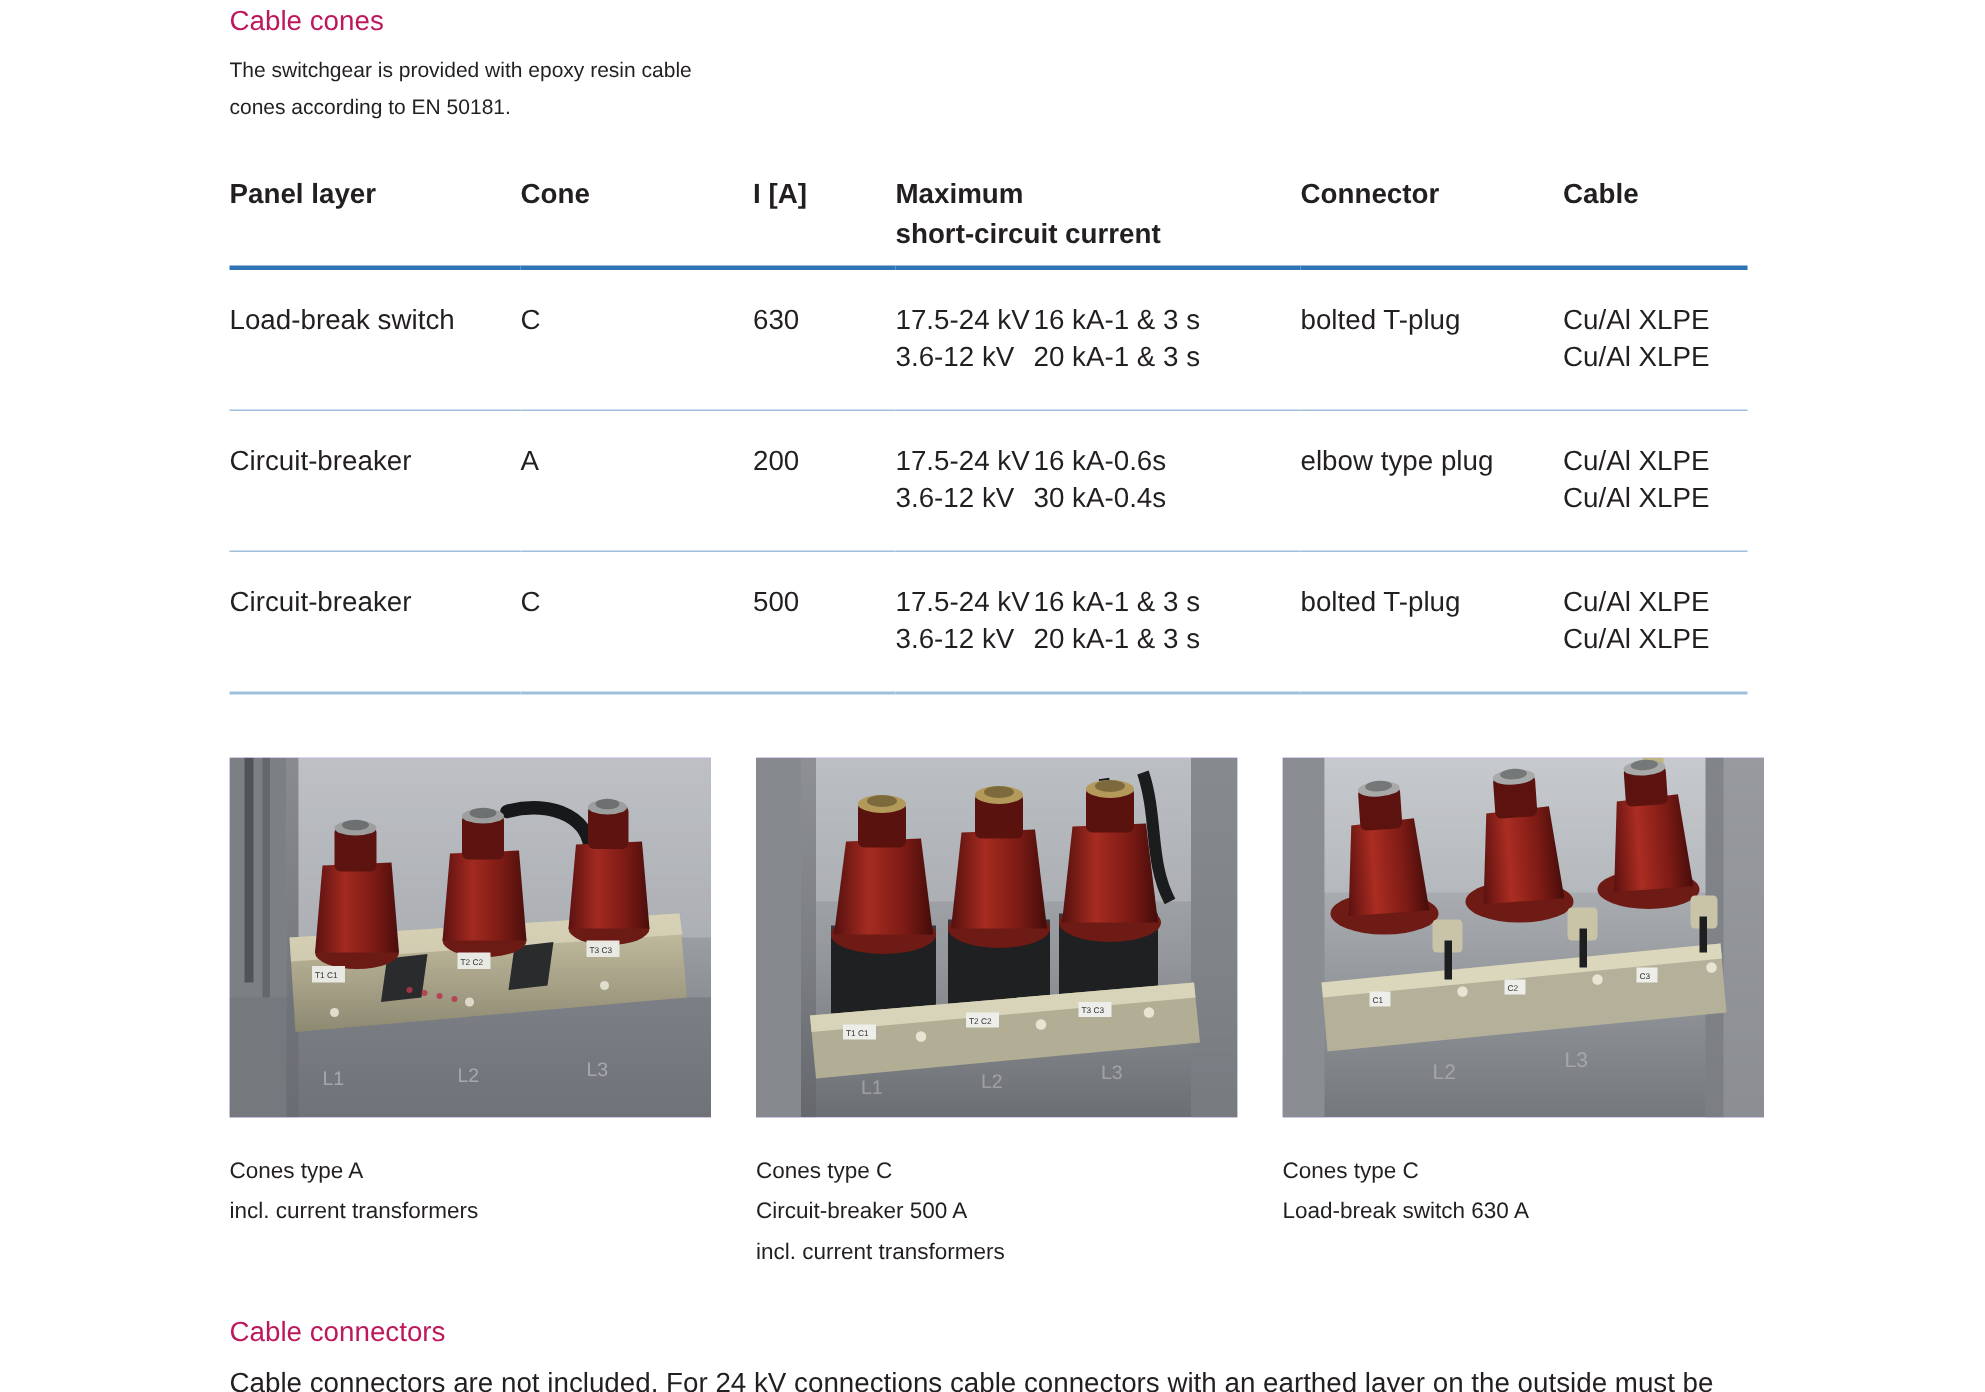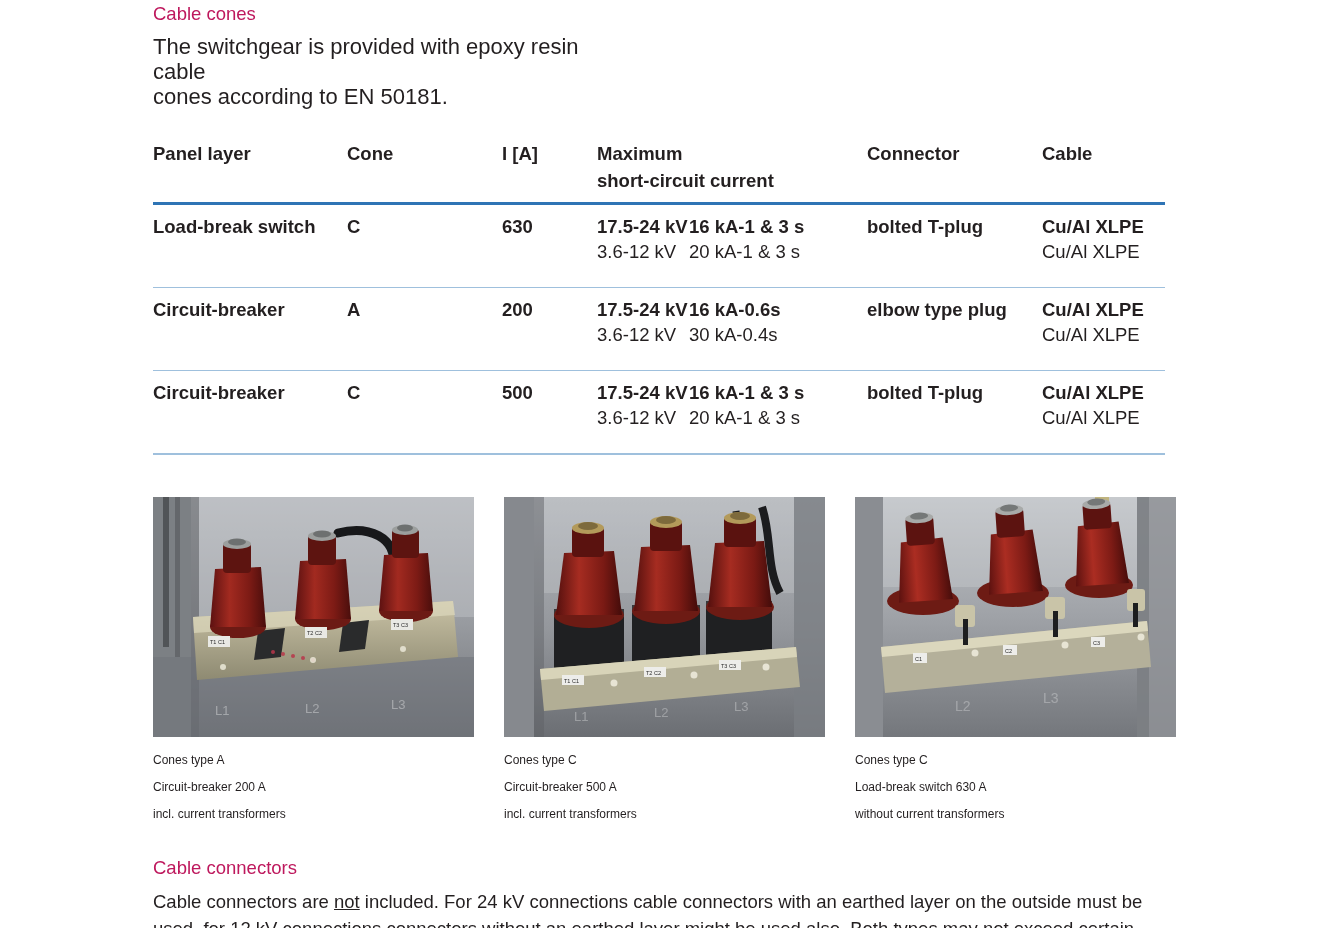--- a/index.html
+++ b/index.html
@@ -28,21 +28,21 @@
     width: 1030px;
   }
   .heading {
     color: #be185d;
     font-size: 18.5px;
     line-height: 28px;
     margin: 0;
     font-weight: normal;
   }
   .intro {
-    font-size: 22px;
+    font-size: 14px;
     line-height: 25px;
     margin-top: 6px;
     max-width: 470px;
   }
   
   table.cones {
     border-collapse: collapse;
     margin-top: 32px;
     width: 1012px;
     font-size: 18.5px;
@@ -60,22 +60,21 @@
   table.cones thead {
     border-bottom: 3px solid #2e74b5;
   }
   table.cones td {
     vertical-align: top;
     line-height: 25px;
     padding: 0;
     white-space: nowrap;
   }
   tr.grp-first td {
-    padding-top: 9px;
-    font-weight: bold;
+    padding-top: 20px;
   }
   tr.grp-last td {
     padding-bottom: 23px;
   }
   tr.sep td {
     border-bottom: 1px solid #9fc0dd;
   }
   tr.lastsep td {
     border-bottom: 2px solid #9fc0dd;
   }
@@ -98,22 +97,22 @@
     width: 321px;
   }
   .photo {
     width: 321px;
     height: 240px;
     position: relative;
     overflow: hidden;
     background: #c4b5fd;
   }
   .caption {
-    margin-top: 10px;
-    font-size: 12px;
+    margin-top: 22px;
+    font-size: 15px;
     line-height: 27px;
   }
   
   .section2 {
     margin-top: 26px;
   }
   .body-text {
     font-size: 18.5px;
     line-height: 27px;
     margin-top: 6px;
@@ -298,21 +297,20 @@
             </g>
             <g fill="#ffffff" opacity="0.35" font-size="13" font-family="Liberation Sans, sans-serif">
               <text x="62" y="218">L1</text>
                 <text x="152" y="216">L2</text>
                 <text x="238" y="212">L3</text>
             </g>
           </svg>
         </div>
         <div class="caption">
           <div>Cones type A</div>
-          <div>Circuit-breaker 200 A</div>
           <div>incl. current transformers</div>
         </div>
       </div>
 
       <div class="figure">
         <div class="photo">
           <svg viewBox="0 0 321 240" width="321" height="240">
             <defs>
               <linearGradient id="bgB" x1="0" y1="0" x2="0" y2="1">
                 <stop offset="0" stop-color="#b5b8bd"></stop>
@@ -470,21 +468,20 @@
             </g>
             <g fill="#ffffff" opacity="0.28" font-size="14" font-family="Liberation Sans, sans-serif">
               <text x="100" y="214">L2</text>
                 <text x="188" y="206">L3</text>
             </g>
           </svg>
         </div>
         <div class="caption">
           <div>Cones type C</div>
           <div>Load-break switch 630 A</div>
-          <div>without current transformers</div>
         </div>
       </div>
 
     </div>
 
     <div class="section2">
       <h2 class="heading">Cable connectors</h2>
       <p class="body-text"><span>Cable connectors are </span><span class="u">not</span><span> included. For 24 kV connections cable connectors with an earthed layer on the outside must be used, for 12 kV connections connectors without an earthed layer might be used also. Both types may not exceed certain dimensions. The cones in the system are according to EN 50181. They can be of the type A (250 A design, panel rating 200 A) and type C (630 A). As an example some possible brands are shown here:</span></p>
     </div>
 

